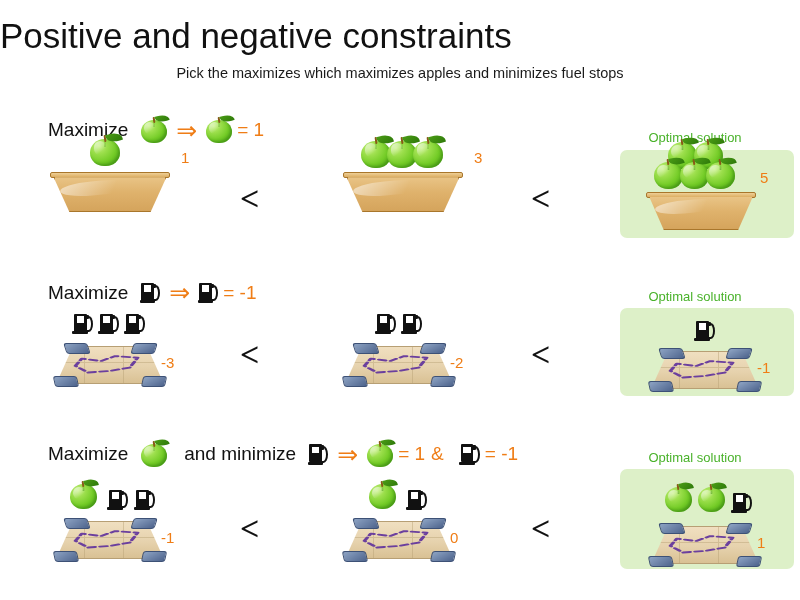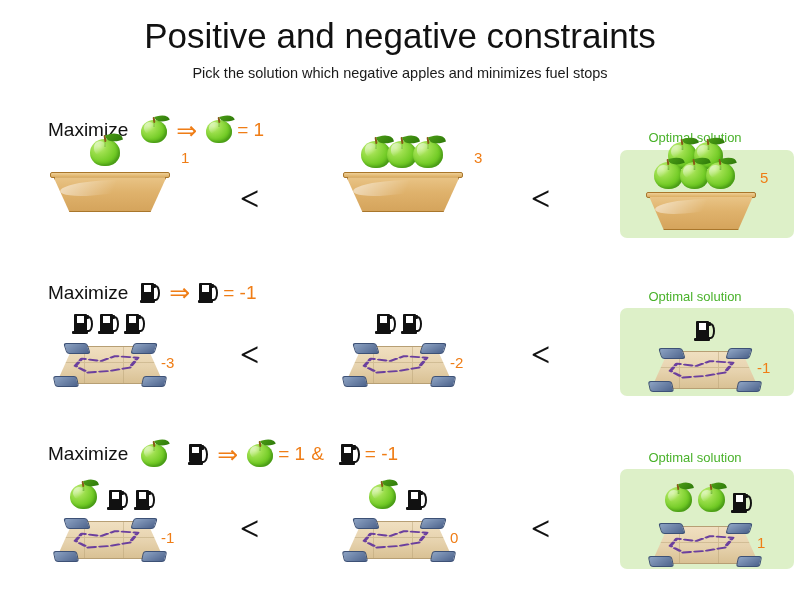--- a/index.html
+++ b/index.html
@@ -9,21 +9,21 @@
     font-family:"Liberation Sans",sans-serif;
     color:#000;
     overflow:hidden;
     position:relative;
   }
   .page{position:relative;width:800px;height:600px;}
 
   
   .title{
     position:absolute;top:16px;left:0;width:800px;
-    text-align:center;font-size:35px;font-weight:400;
+    text-align:left;font-size:35px;font-weight:400;
     letter-spacing:0px;color:#111;
   }
   .subtitle{
     position:absolute;top:65px;left:0;width:800px;
     text-align:center;font-size:14.5px;color:#1a1a1a;
   }
 
   
   .row{position:absolute;left:0;width:800px;}
   .legend{
@@ -170,21 +170,21 @@
   .map .pin.br{right:-2%;bottom:0;transform:skewX(-12deg);}
 
   .icon-row{position:absolute;display:flex;align-items:flex-end;}
 </style>
 </head>
 <body>
 
 <div class="page">
 
   <div class="title">Positive and negative constraints</div>
-  <div class="subtitle">Pick the solution which negative apples and minimizes fuel stops</div>
+  <div class="subtitle">Pick the maximizes which maximizes apples and minimizes fuel stops</div>
 
   <div class="row" style="top:0;height:0;">
 
     <div class="legend" style="top:116px;">
       <span class="word">Maximize</span>
       <span class="gap"></span>
       <span class="apple" style="width:26px;height:28px;">
         <span class="body"></span>
           <span class="cleft"></span>
           <span class="stem"></span>
@@ -434,20 +434,21 @@
     <div class="legend" style="top:440px;">
       <span class="word">Maximize</span>
       <span class="gap"></span>
       <span class="apple" style="width:26px;height:28px;">
         <span class="body"></span>
           <span class="cleft"></span>
           <span class="stem"></span>
           <span class="leaf"></span>
       </span>
       <span class="gap"></span>
+      <span class="word" style="margin-left:6px;">and minimize</span>
       <span class="gap"></span>
       <span class="pump" style="width:19px;height:21px;">
         <span class="case"></span>
           <span class="win"></span>
           <span class="base"></span>
           <span class="hose"></span>
           <span class="nozzle"></span>
       </span>
       <span class="arrow">⇒</span>
       <span class="apple" style="width:26px;height:28px;">

